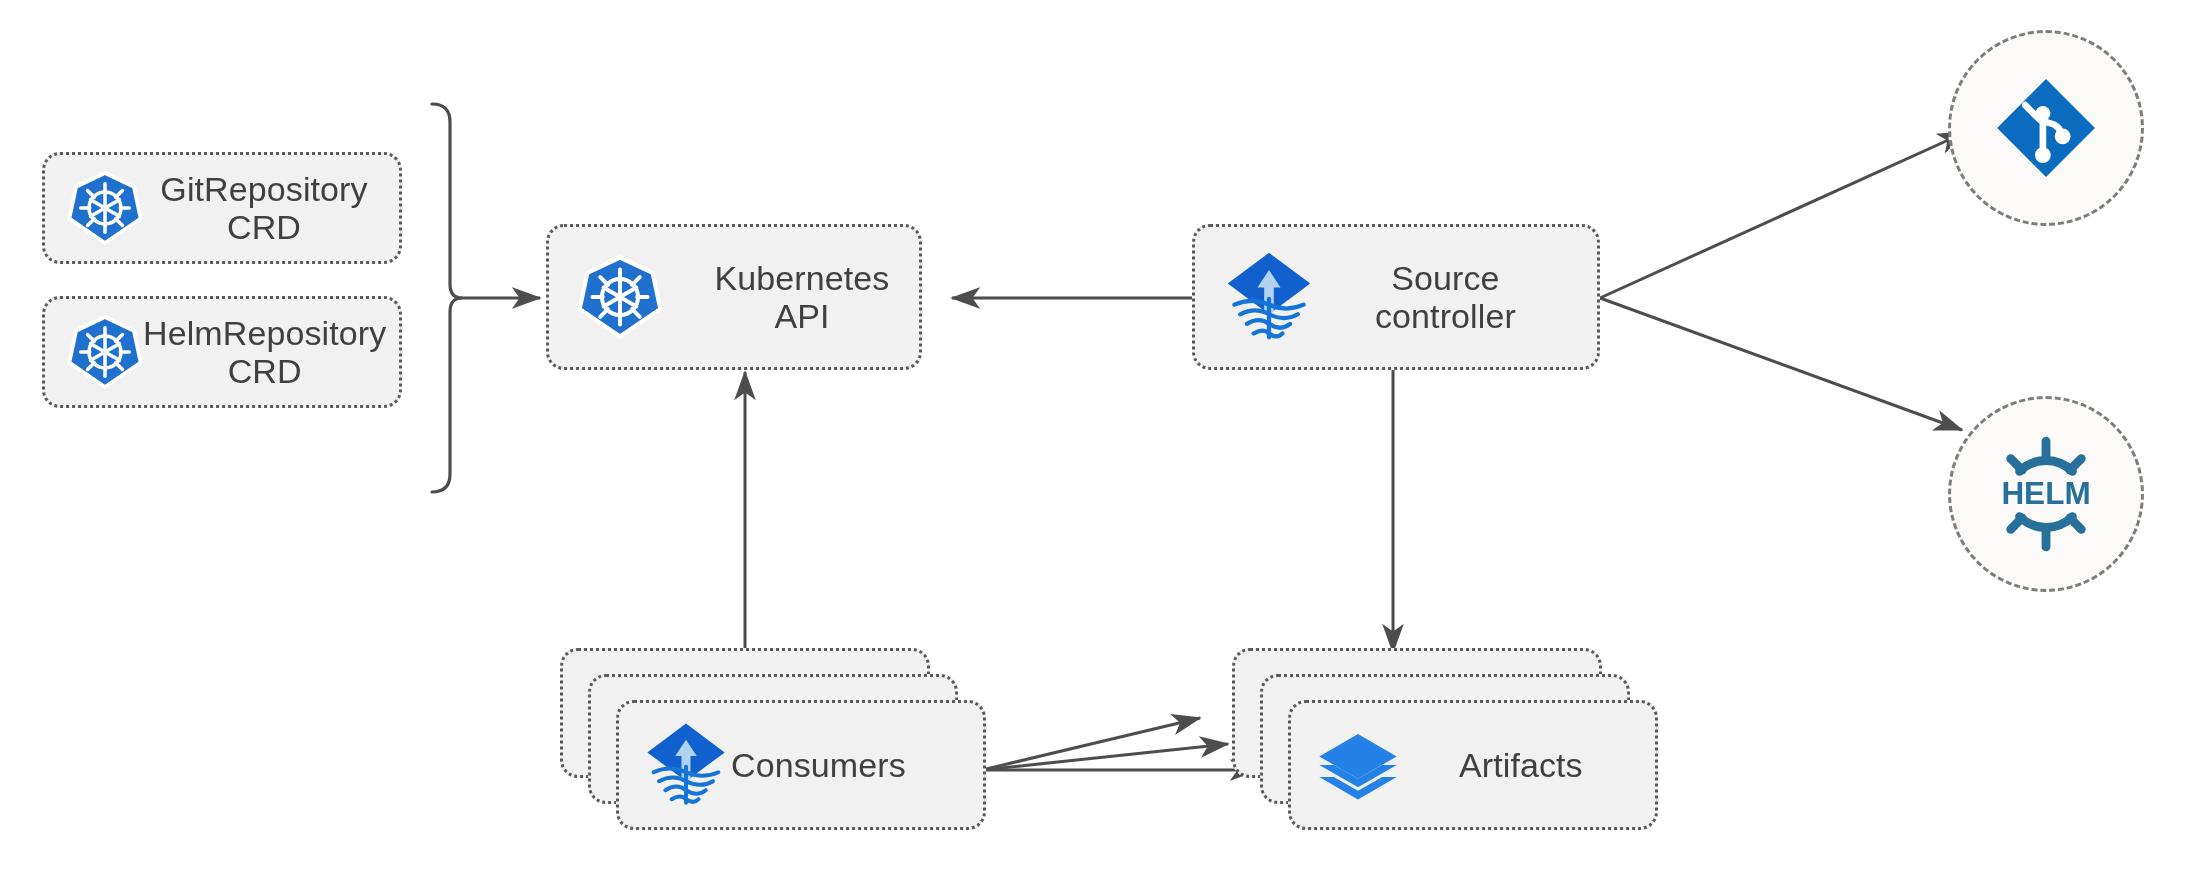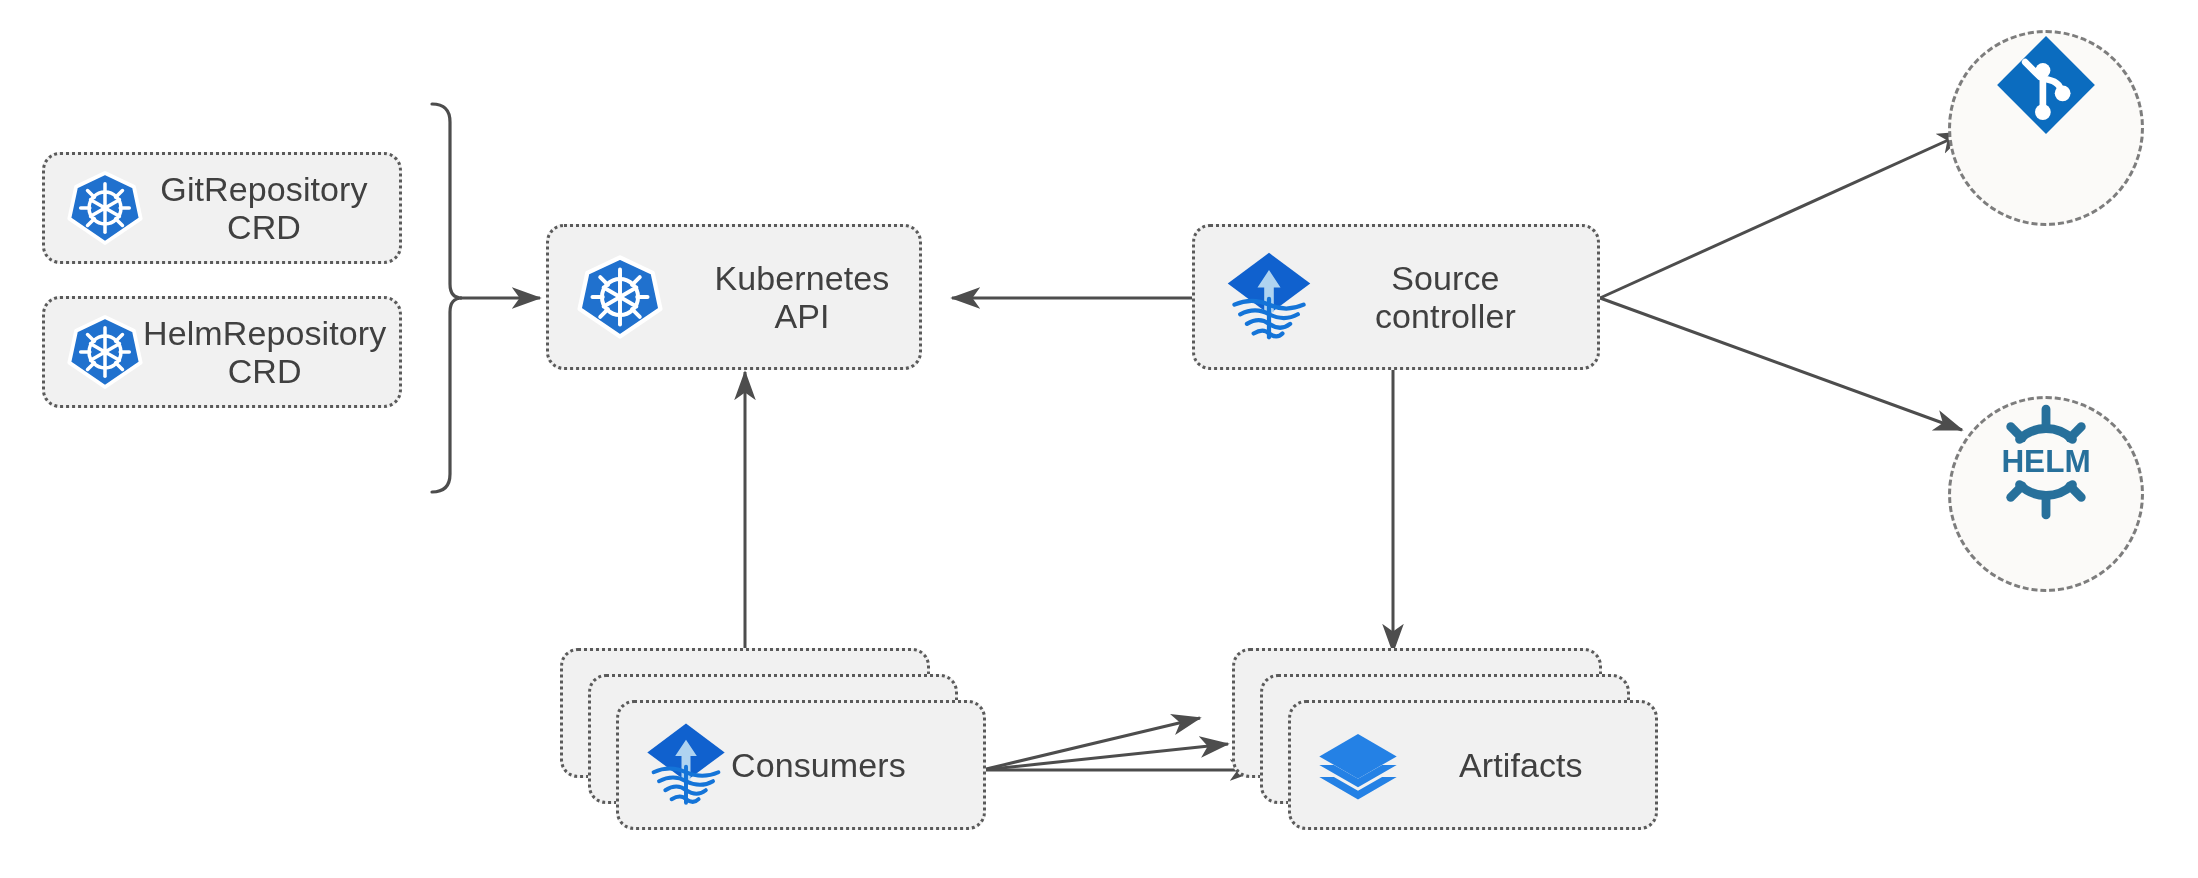--- a/index.html
+++ b/index.html
@@ -55,21 +55,21 @@
   }
 
   
   .circle-node {
     position: absolute;
     box-sizing: border-box;
     border-radius: 50%;
     background: #fbfaf8;
     border: 3px dashed #7d7d7d;
     display: flex;
-    align-items: flex-start;
+    align-items: center;
     justify-content: center;
   }
 
   
   .crd-box {
     padding-left: 22px;
   }
   .crd-box .node-label {
     flex: 1 1 auto;
     text-align: center;

